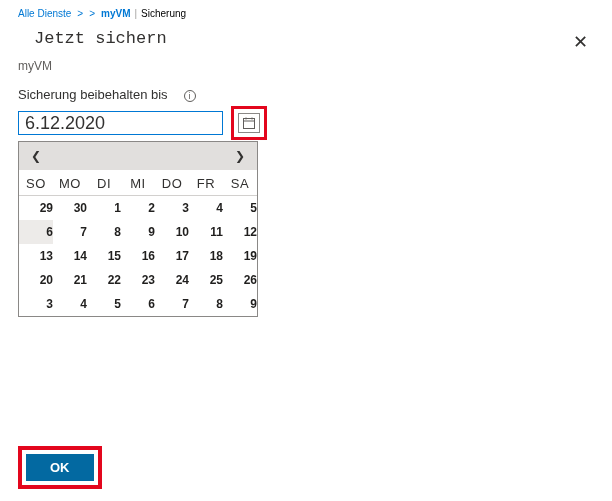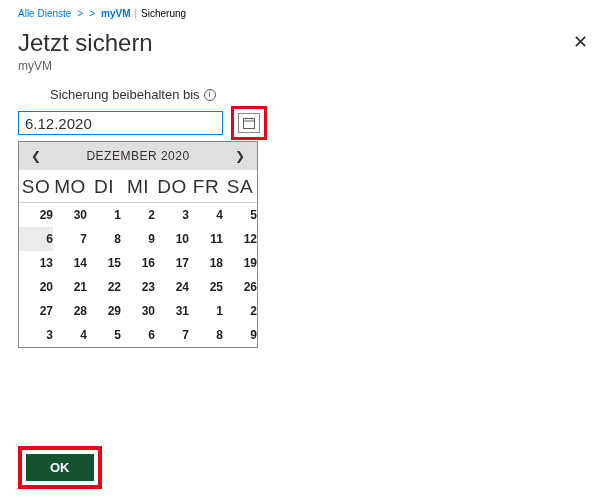--- a/index.html
+++ b/index.html
@@ -21,35 +21,35 @@
     font-size: 10px;
   }
   .breadcrumb a { color: #0078d4; text-decoration: none; cursor: pointer; }
   .breadcrumb .sep { color: #0078d4; }
   .breadcrumb .vm-sec { color: #0078d4; display: inline-flex; align-items: center; gap: 2px; }
   .breadcrumb .vm-sec .vmname { font-weight: 600; }
   .breadcrumb .vm-sec .pipe { color: #a19f9d; padding: 0 2px; }
   .breadcrumb .vm-sec .subtitle { color: #000000; }
 
   .header-row { display: flex; align-items: flex-start; justify-content: space-between; padding: 2px 18px 0 18px; }
-  h1 { font-size: 24px; font-weight: 400; margin: 4px 0 2px 0; color: #323130; }
+  h1 { font-size: 17px; font-weight: 400; margin: 4px 0 2px 16px; color: #323130; font-family: Liberation Mono, monospace; }
   .close-x { font-size: 18px; color: #323130; padding: 6px; cursor: pointer; }
   .sub { font-size: 12px; color: #605e5c; padding: 0 18px 14px 18px; }
 
-  .field-label { display: flex; align-items: center; gap: 4px; padding: 0 18px 4px 18px; font-size: 13px; color: #323130; margin-left: 32px; }
+  .field-label { display: flex; align-items: flex-end; gap: 16px; padding: 0 18px 4px 18px; font-size: 13px; color: #323130; }
   .info-icon {
     width: 12px; height: 12px; border: 1px solid #605e5c; border-radius: 50%;
     display: inline-flex; align-items: center; justify-content: center;
     font-size: 9px; line-height: 1; color: #605e5c;
   }
 
   .date-row { display: flex; align-items: center; padding: 0 18px; position: relative; }
   .date-input {
     width: 205px; height: 24px; border: 1px solid #0078d4; outline: none;
-    padding: 2px 6px; font-size: 15px; font-family: inherit; color: #323130;
+    padding: 2px 6px; font-size: 18px; font-family: inherit; color: #323130;
   }
   .cal-btn-wrap {
     border: 3px solid #e3061d; margin-left: 8px; padding: 4px; display: inline-flex;
   }
   .cal-btn {
     width: 22px; height: 20px; border: 1px solid #8a8886; background: #fff;
     display: inline-flex; align-items: center; justify-content: center; cursor: pointer;
   }
   .cal-btn svg { display: block; }
 
@@ -59,36 +59,36 @@
   }
   .cal-head {
     display: flex; align-items: center; justify-content: space-between;
     background: #e1dfdd; height: 28px; padding: 0 8px;
     font-size: 12px; color: #323130;
   }
   .cal-head .nav { cursor: pointer; font-size: 12px; color: #323130; padding: 2px 4px; }
   .cal-head .title { font-weight: 400; letter-spacing: 0.5px; }
   table.cal-grid { width: 100%; border-collapse: collapse; table-layout: fixed; }
   table.cal-grid th {
-    font-weight: 400; font-size: 19px; color: #323130; padding: 6px 0 4px 0;
+    font-weight: 400; font-size: 13px; color: #323130; padding: 6px 0 4px 0;
     border-bottom: 1px solid #d2d0ce; letter-spacing: 0.5px;
   }
   table.cal-grid td {
     text-align: right; font-size: 12px; padding: 5px 0; color: #201f1e; font-weight: 600;
     cursor: pointer;
   }
   table.cal-grid td.other { color: #201f1e; font-weight: 600; }
   table.cal-grid td.sel { background: #edebe9; }
 
   .footer {
     position: absolute; left: 18px; bottom: 12px;
   }
   .ok-wrap { border: 4px solid #e3061d; padding: 4px; display: inline-block; }
   .ok-btn {
-    background: #14532d; color: #fff; border: none; font-size: 13px; font-weight: 600;
+    background: #0369a1; color: #fff; border: none; font-size: 13px; font-weight: 600;
     padding: 6px 24px; cursor: pointer;
   }
 </style>
 </head>
 <body>
 
 <div class="breadcrumb">
   <a>Alle Dienste</a>
   <span class="sep">&gt;</span>
   <span class="sep">&gt;</span>
@@ -120,21 +120,20 @@
         <line x1="3" y1="0.5" x2="3" y2="2.5" stroke="#605e5c"></line>
         <line x1="9" y1="0.5" x2="9" y2="2.5" stroke="#605e5c"></line>
       </svg>
     </span>
   </span>
 </div>
 
 <div class="calendar">
   <div class="cal-head">
     <span class="nav">❮</span>
-    <span class="title">DEZEMBER 2020</span>
     <span class="nav">❯</span>
   </div>
   <table class="cal-grid">
     <thead>
         <tr id="dow-row">
           <th>SO</th>
           <th>MO</th>
           <th>DI</th>
           <th>MI</th>
           <th>DO</th>
@@ -173,29 +172,20 @@
         <tr>
           <td>20</td>
           <td>21</td>
           <td>22</td>
           <td>23</td>
           <td>24</td>
           <td>25</td>
           <td>26</td>
         </tr>
         <tr>
-          <td>27</td>
-          <td>28</td>
-          <td>29</td>
-          <td>30</td>
-          <td>31</td>
-          <td class="other">1</td>
-          <td class="other">2</td>
-        </tr>
-        <tr>
           <td class="other">3</td>
           <td class="other">4</td>
           <td class="other">5</td>
           <td class="other">6</td>
           <td class="other">7</td>
           <td class="other">8</td>
           <td class="other">9</td>
         </tr>
       </tbody>
   </table>

